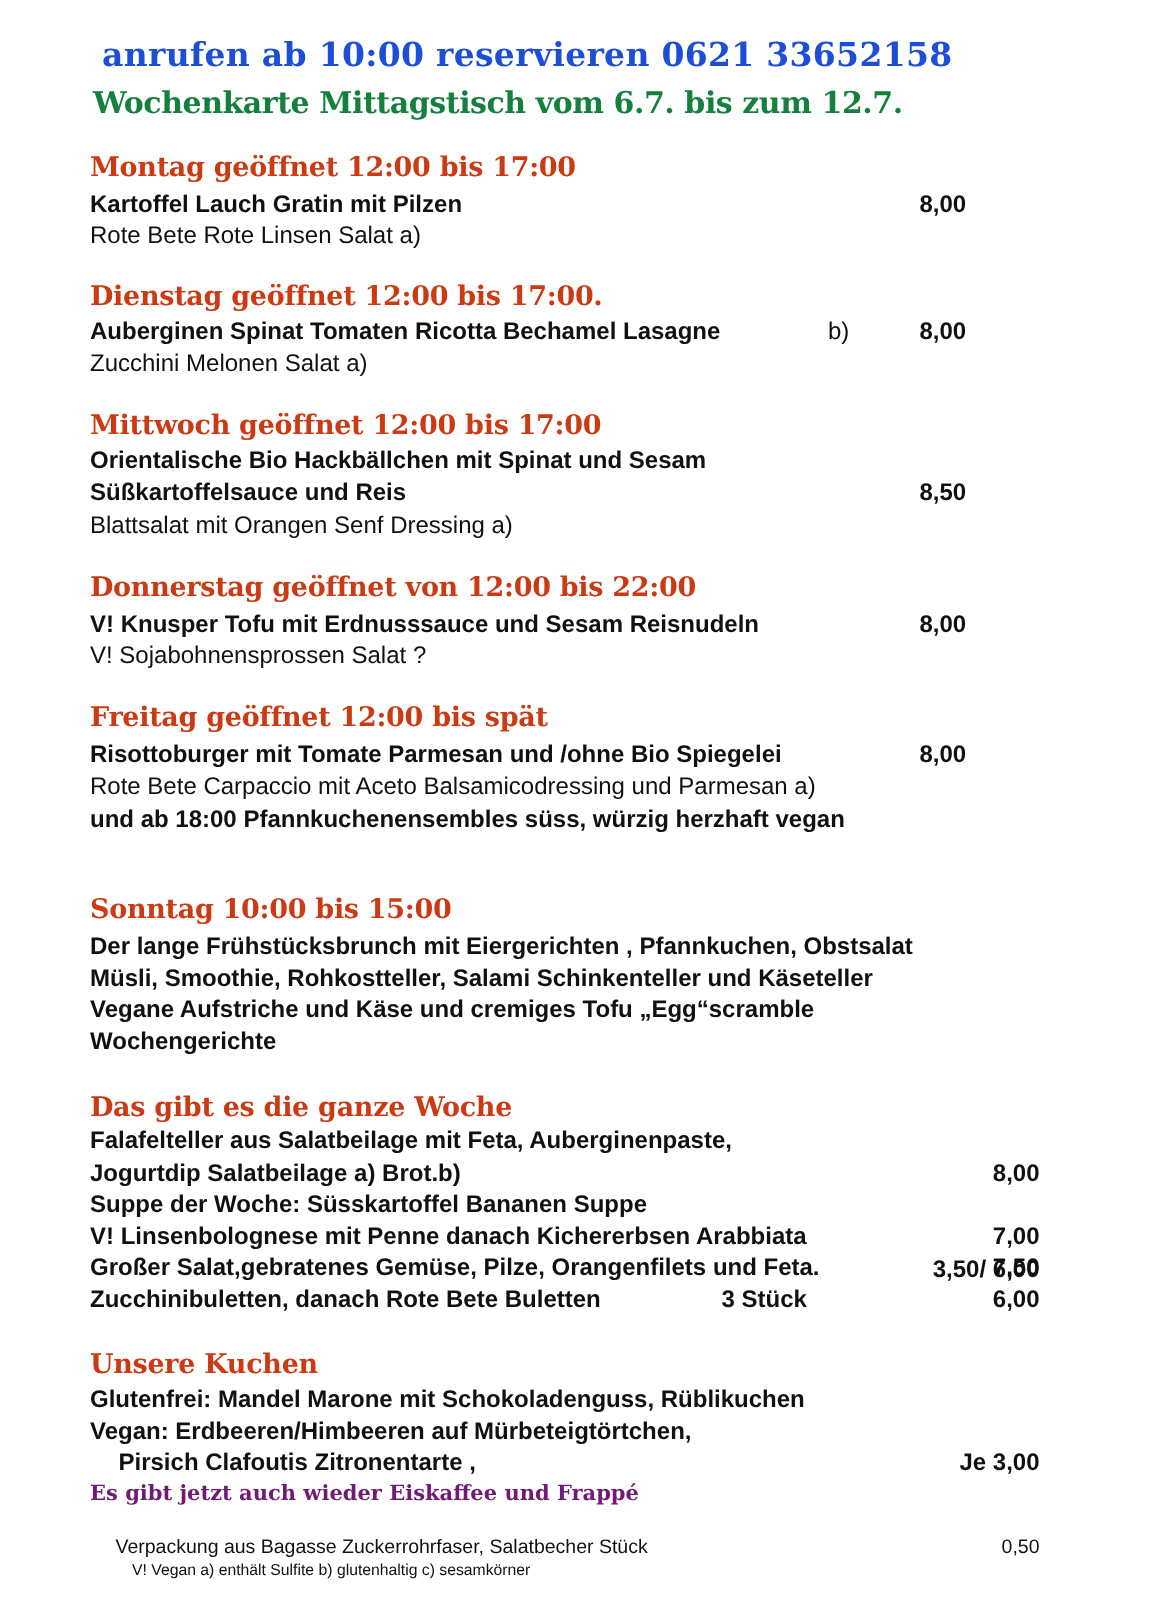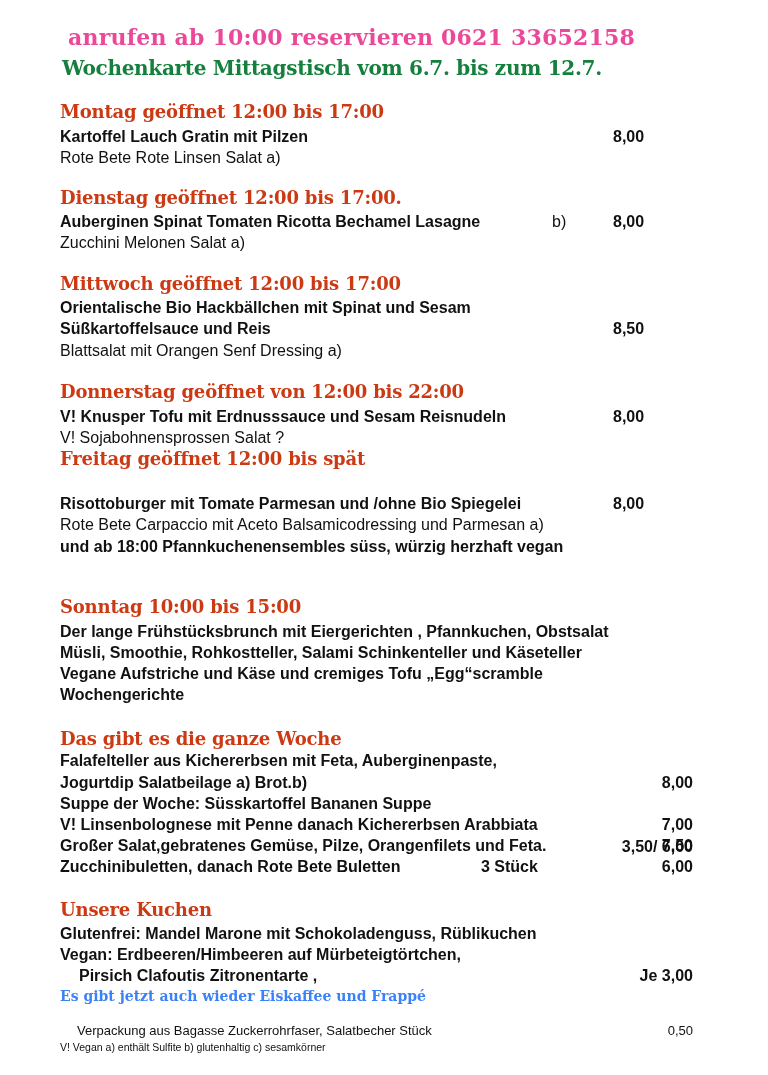--- a/index.html
+++ b/index.html
@@ -1,31 +1,31 @@
 <!DOCTYPE html>
 <html><head>
 <meta charset="utf-8">
 <style>
   html, body { margin: 0; padding: 0; background: #ffffff; }
   body { width: 768px; height: 1075px; position: relative; overflow: hidden;
          font-family: "Liberation Sans", sans-serif; color: #111; }
   .abs { position: absolute; white-space: nowrap; }
-  .headline { font-family: "DejaVu Serif", serif; font-weight: bold; color: #ec4899;
+  .headline { font-family: "DejaVu Serif", serif; font-weight: bold; color: #1d4ed8;
               font-size: 22px; letter-spacing: 0.2px; }
   .title { font-family: "DejaVu Serif", serif; font-weight: bold; color: #15803d;
            font-size: 20px; letter-spacing: -0.3px; }
   .sec { font-family: "DejaVu Serif", serif; font-weight: bold; color: #cc3a14;
          font-size: 18px; letter-spacing: -0.2px; }
   .b { font-weight: bold; font-size: 16px; }
   .n { font-weight: normal; font-size: 16px; }
   .price { font-weight: bold; font-size: 16px; }
   .pr-r { text-align: right; }
-  .note { font-family: "DejaVu Serif", serif; font-weight: bold; color: #3b82f6; font-size: 14px; }
+  .note { font-family: "DejaVu Serif", serif; font-weight: bold; color: #701a75; font-size: 14px; }
   .small { font-size: 13px; font-weight: normal; }
-  .tiny { font-size: 10.5px; font-weight: normal; }
+  .tiny { font-size: 10.5px; font-weight: normal; margin-left: 28px; }
 </style>
 </head>
 <body>
 
 <div class="abs headline" style="left:68px; top:24px;">anrufen ab 10:00 reservieren 0621 33652158</div>
 <div class="abs title" style="left:62px; top:56px;">Wochenkarte Mittagstisch  vom 6.7. bis zum 12.7.</div>
 
 <div class="abs sec" style="left:60px; top:101px;">Montag  geöffnet 12:00 bis 17:00</div>
 <div class="abs b" style="left:60px; top:128px;">Kartoffel Lauch Gratin mit Pilzen</div>
 <div class="abs price" style="left:613px; top:128px;">8,00</div>
@@ -41,34 +41,34 @@
 <div class="abs b" style="left:60px; top:299px;">Orientalische Bio Hackbällchen mit Spinat und Sesam</div>
 <div class="abs b" style="left:60px; top:320px;">Süßkartoffelsauce  und Reis</div>
 <div class="abs price" style="left:613px; top:320px;">8,50</div>
 <div class="abs n" style="left:60px; top:342px;">Blattsalat mit Orangen Senf Dressing  a)</div>
 
 <div class="abs sec" style="left:60px; top:381px;">Donnerstag geöffnet von 12:00 bis 22:00</div>
 <div class="abs b" style="left:60px; top:408px;">V! Knusper Tofu mit Erdnusssauce und Sesam Reisnudeln</div>
 <div class="abs price" style="left:613px; top:408px;">8,00</div>
 <div class="abs n" style="left:60px; top:429px;">V! Sojabohnensprossen Salat  ?</div>
 
-<div class="abs sec" style="left:60px; top:448px;text-align:center;">Freitag geöffnet 12:00 bis spät</div>
+<div class="abs sec" style="left:60px; top:468px;text-align:center;">Freitag geöffnet 12:00 bis spät</div>
 <div class="abs b" style="left:60px; top:495px;">Risottoburger mit Tomate Parmesan und /ohne Bio Spiegelei</div>
 <div class="abs price" style="left:613px; top:495px;">8,00</div>
 <div class="abs n" style="left:60px; top:516px;">Rote Bete Carpaccio mit Aceto Balsamicodressing und Parmesan a)</div>
 <div class="abs b" style="left:60px; top:538px;">und ab 18:00 Pfannkuchenensembles  süss, würzig herzhaft vegan</div>
 
 <div class="abs sec" style="left:60px; top:596px;">Sonntag 10:00 bis 15:00</div>
 <div class="abs b" style="left:60px; top:623px;">Der lange Frühstücksbrunch mit Eiergerichten , Pfannkuchen, Obstsalat</div>
 <div class="abs b" style="left:60px; top:644px;">Müsli, Smoothie, Rohkostteller, Salami Schinkenteller  und Käseteller</div>
 <div class="abs b" style="left:60px; top:665px;">Vegane Aufstriche und Käse und cremiges Tofu „Egg“scramble</div>
 <div class="abs b" style="left:60px; top:686px;">Wochengerichte</div>
 
 <div class="abs sec" style="left:60px; top:728px;">Das gibt es die ganze Woche</div>
-<div class="abs b" style="left:60px; top:752px;">Falafelteller aus Kichererbsen mit Feta, Auberginenpaste,</div>
+<div class="abs b" style="left:60px; top:752px;">Falafelteller aus Salatbeilage mit Feta, Auberginenpaste,</div>
 <div class="abs b" style="left:60px; top:774px;">Jogurtdip Salatbeilage a)  Brot.b)</div>
 <div class="abs price pr-r" style="right:75px; top:774px;">8,00</div>
 <div class="abs b" style="left:60px; top:795px;">Suppe der Woche: Süsskartoffel Bananen Suppe</div>
 <div class="abs price pr-r" style="right:75px; top:838px;">3,50/ 6,00</div>
 <div class="abs b" style="left:60px; top:816px;">V! Linsenbolognese mit Penne  danach Kichererbsen Arabbiata</div>
 <div class="abs price pr-r" style="right:75px; top:816px;">7,00</div>
 <div class="abs b" style="left:60px; top:837px;">Großer Salat,gebratenes Gemüse, Pilze, Orangenfilets und Feta.</div>
 <div class="abs price pr-r" style="right:75px; top:837px;">7,50</div>
 <div class="abs b" style="left:60px; top:858px;">Zucchinibuletten, danach Rote Bete Buletten</div>
 <div class="abs b" style="left:481px; top:858px;">3 Stück</div>

